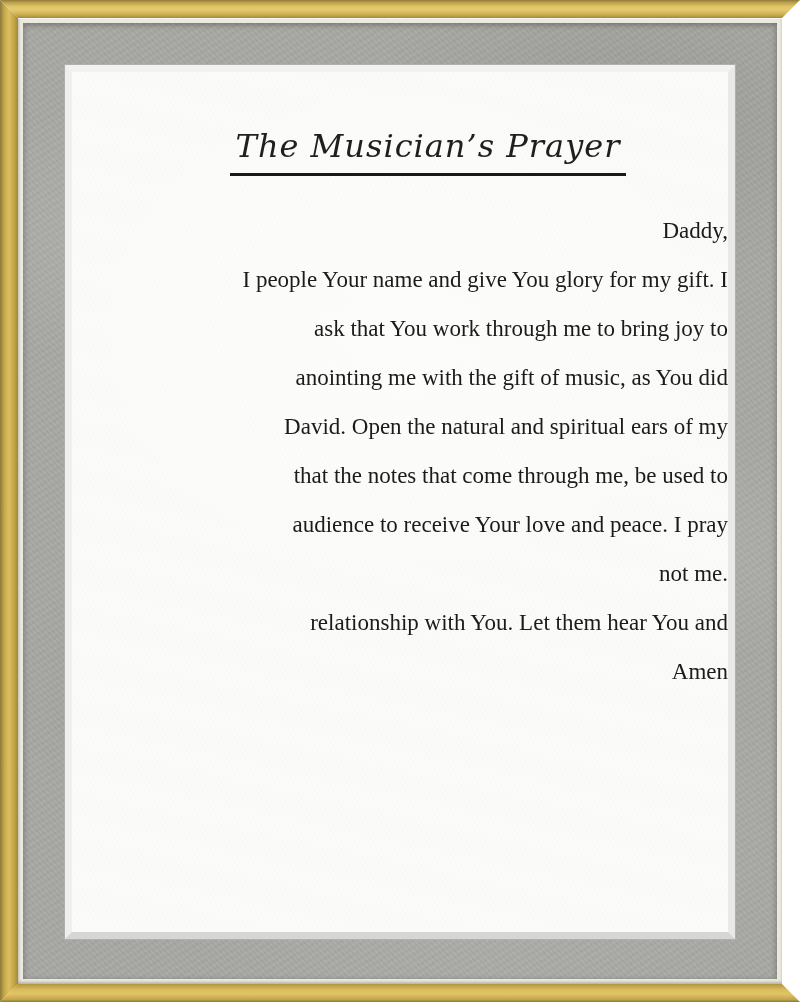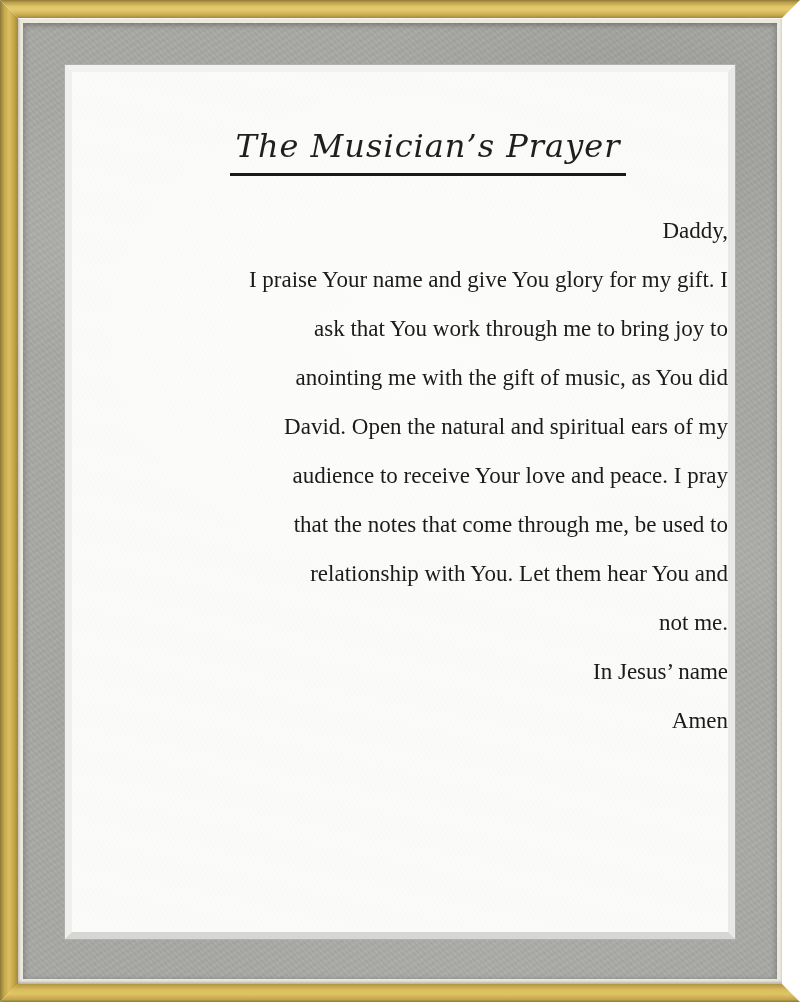--- a/index.html
+++ b/index.html
@@ -146,28 +146,27 @@
 
   <div class="paper">
     <div class="sheet-content">
 
       <div class="title-row">
         <span class="prayer-title">The Musician’s Prayer</span>
       </div>
 
       <div class="prayer-body">
         <div class="prayer-line">Daddy,</div>
-        <div class="prayer-line">I praise Your name and give You glory for my gift. I</div>
+        <div class="prayer-line">I people Your name and give You glory for my gift. I</div>
         <div class="prayer-line">ask that You work through me to bring joy to</div>
         <div class="prayer-line">anointing me with the gift of music, as You did</div>
         <div class="prayer-line">David. Open the natural and spiritual ears of my</div>
+        <div class="prayer-line">that the notes that come through me, be used to</div>
         <div class="prayer-line">audience to receive Your love and peace. I pray</div>
-        <div class="prayer-line">that the notes that come through me, be used to</div>
+        <div class="prayer-line">not me.</div>
         <div class="prayer-line">relationship with You. Let them hear You and</div>
-        <div class="prayer-line">not me.</div>
-        <div class="prayer-line">In Jesus’ name</div>
         <div class="prayer-line">Amen</div>
       </div>
 
     </div>
   </div>
 
 </div>
 
 </body></html>

